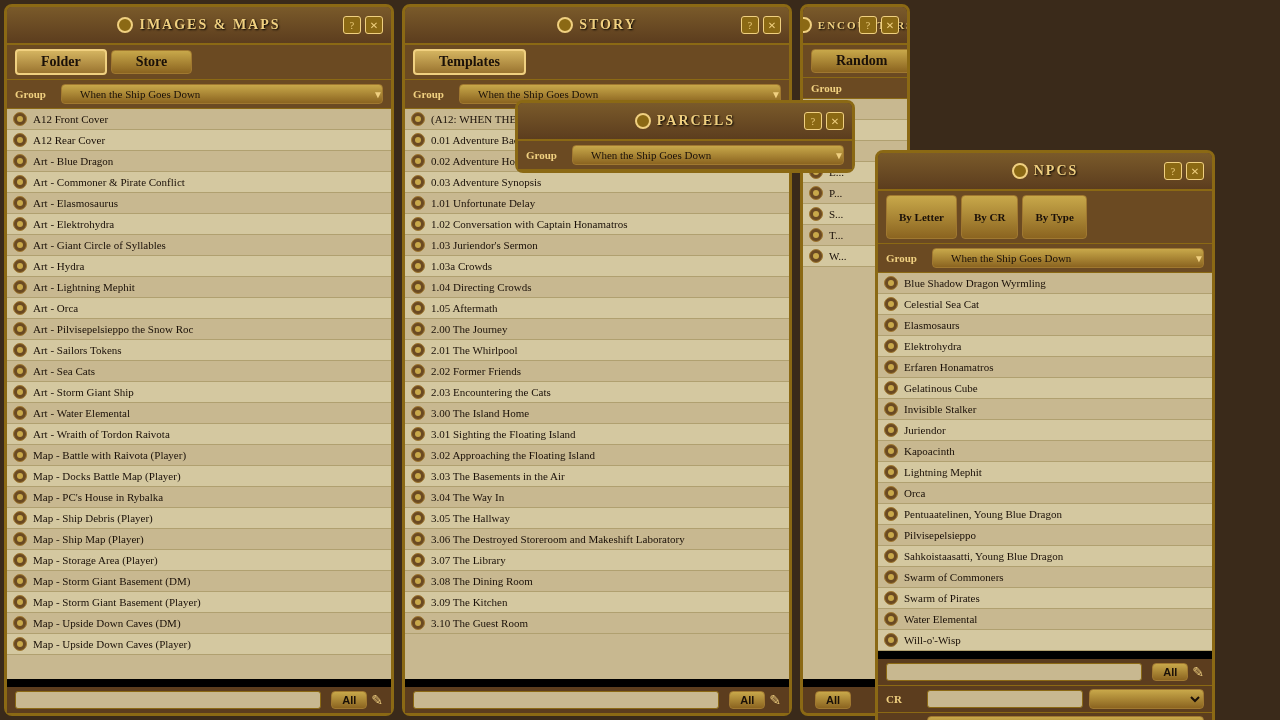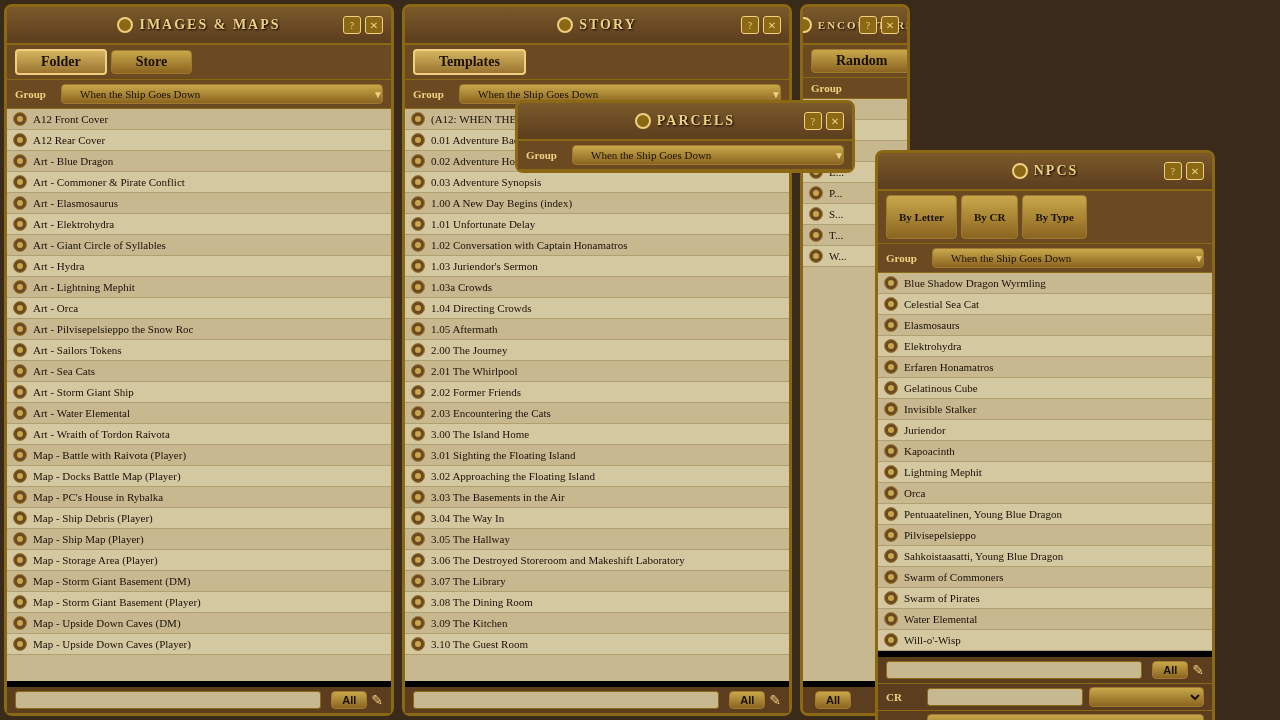--- a/index.html
+++ b/index.html
@@ -195,21 +195,21 @@
     }
 
     .item-text {
       color: #1a1008;
       font-size: 11px;
     }
 
     
     .bottom-bar {
       background: #5c3d1e;
-      border-top: 6px solid #000000;
+      border-top: 8px solid #000000;
       padding: 4px 8px;
       display: flex;
       align-items: center;
       justify-content: space-between;
       min-height: 28px;
     }
 
     .bottom-input {
       flex: 1;
       background: #c8b890;
@@ -517,24 +517,20 @@
         <div class="list-item">
           <span class="item-icon"></span>
           <span class="item-text">0.02 Adventure Hook</span>
         </div>
         <div class="list-item">
           <span class="item-icon"></span>
           <span class="item-text">0.03 Adventure Synopsis</span>
         </div>
         <div class="list-item">
           <span class="item-icon"></span>
-          <span class="item-text">1.00 A New Day Begins (index)</span>
-        </div>
-        <div class="list-item">
-          <span class="item-icon"></span>
           <span class="item-text">1.01 Unfortunate Delay</span>
         </div>
         <div class="list-item">
           <span class="item-icon"></span>
           <span class="item-text">1.02 Conversation with Captain Honamatros</span>
         </div>
         <div class="list-item">
           <span class="item-icon"></span>
           <span class="item-text">1.03 Juriendor's Sermon</span>
         </div>

